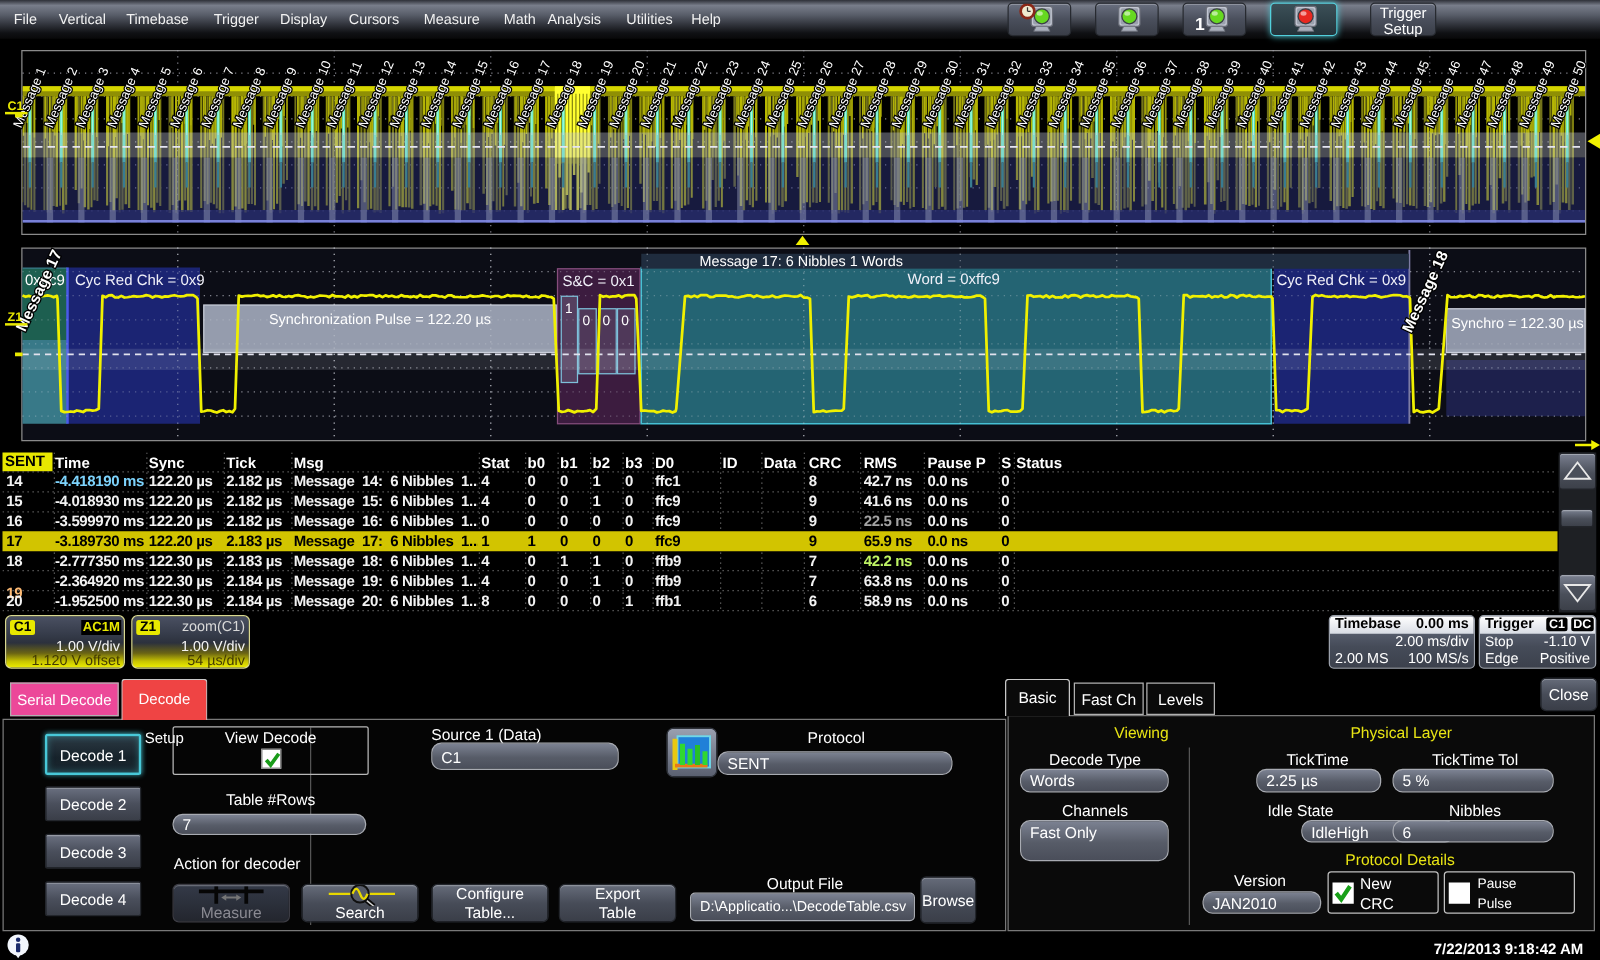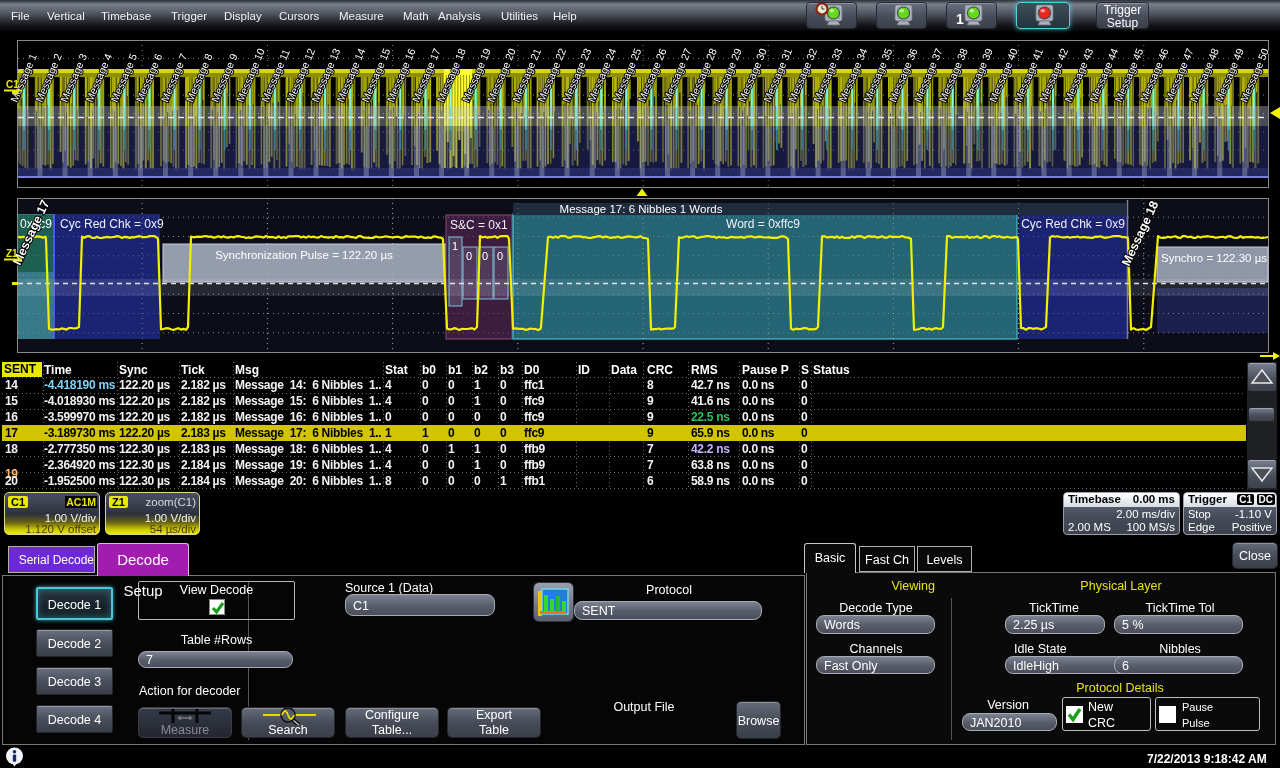--- a/index.html
+++ b/index.html
@@ -1275,21 +1275,21 @@
     <div class="td" style="left:119px;top:410px;color:#f2f2f2;">122.20 µs</div>
     <div class="td" style="left:181px;top:410px;color:#f2f2f2;">2.182 µs</div>
     <div class="td" style="left:235px;top:410px;color:#f2f2f2;width:147px;overflow:hidden;white-space:nowrap;">Message&nbsp; 16:&nbsp; 6 Nibbles&nbsp; 1...</div>
     <div class="td" style="left:385px;top:410px;color:#f2f2f2;">0</div>
     <div class="td" style="left:422px;top:410px;color:#f2f2f2;">0</div>
     <div class="td" style="left:448px;top:410px;color:#f2f2f2;">0</div>
     <div class="td" style="left:474px;top:410px;color:#f2f2f2;">0</div>
     <div class="td" style="left:500px;top:410px;color:#f2f2f2;">0</div>
     <div class="td" style="left:524px;top:410px;color:#f2f2f2;">ffc9</div>
     <div class="td" style="left:647px;top:410px;color:#f2f2f2;">9</div>
-    <div class="td" style="left:691px;top:410px;color:#22c55e;">22.5 ns</div>
+    <div class="td" style="left:691px;top:410px;color:#a3a3a3;">22.5 ns</div>
     <div class="td" style="left:742px;top:410px;color:#f2f2f2;">0.0 ns</div>
     <div class="td" style="left:801px;top:410px;color:#f2f2f2;">0</div>
     <div class="td" style="left:5px;top:426px;color:#000;">17</div>
     <div class="td" style="left:44px;top:426px;color:#000;">-3.189730 ms</div>
     <div class="td" style="left:119px;top:426px;color:#000;">122.20 µs</div>
     <div class="td" style="left:181px;top:426px;color:#000;">2.183 µs</div>
     <div class="td" style="left:235px;top:426px;color:#000;width:147px;overflow:hidden;white-space:nowrap;">Message&nbsp; 17:&nbsp; 6 Nibbles&nbsp; 1...</div>
     <div class="td" style="left:385px;top:426px;color:#000;">1</div>
     <div class="td" style="left:422px;top:426px;color:#000;">1</div>
     <div class="td" style="left:448px;top:426px;color:#000;">0</div>
@@ -1305,21 +1305,21 @@
     <div class="td" style="left:119px;top:442px;color:#f2f2f2;">122.30 µs</div>
     <div class="td" style="left:181px;top:442px;color:#f2f2f2;">2.183 µs</div>
     <div class="td" style="left:235px;top:442px;color:#f2f2f2;width:147px;overflow:hidden;white-space:nowrap;">Message&nbsp; 18:&nbsp; 6 Nibbles&nbsp; 1...</div>
     <div class="td" style="left:385px;top:442px;color:#f2f2f2;">4</div>
     <div class="td" style="left:422px;top:442px;color:#f2f2f2;">0</div>
     <div class="td" style="left:448px;top:442px;color:#f2f2f2;">1</div>
     <div class="td" style="left:474px;top:442px;color:#f2f2f2;">1</div>
     <div class="td" style="left:500px;top:442px;color:#f2f2f2;">0</div>
     <div class="td" style="left:524px;top:442px;color:#f2f2f2;">ffb9</div>
     <div class="td" style="left:647px;top:442px;color:#f2f2f2;">7</div>
-    <div class="td" style="left:691px;top:442px;color:#c4b5fd;">42.2 ns</div>
+    <div class="td" style="left:691px;top:442px;color:#bef264;">42.2 ns</div>
     <div class="td" style="left:742px;top:442px;color:#f2f2f2;">0.0 ns</div>
     <div class="td" style="left:801px;top:442px;color:#f2f2f2;">0</div>
     <div class="td" style="left:5px;top:467px;color:#fdba74;">19</div>
     <div class="td" style="left:44px;top:458px;color:#f2f2f2;">-2.364920 ms</div>
     <div class="td" style="left:119px;top:458px;color:#f2f2f2;">122.30 µs</div>
     <div class="td" style="left:181px;top:458px;color:#f2f2f2;">2.184 µs</div>
     <div class="td" style="left:235px;top:458px;color:#f2f2f2;width:147px;overflow:hidden;white-space:nowrap;">Message&nbsp; 19:&nbsp; 6 Nibbles&nbsp; 1...</div>
     <div class="td" style="left:385px;top:458px;color:#f2f2f2;">4</div>
     <div class="td" style="left:422px;top:458px;color:#f2f2f2;">0</div>
     <div class="td" style="left:448px;top:458px;color:#f2f2f2;">0</div>
@@ -1383,22 +1383,22 @@
         <span style="position:absolute;left:4px">Trigger</span>
 <span style="position:absolute;right:22px;background:#000;color:#fff;font-size:10px;font-weight:bold;padding:0 2px;border-radius:2px;top:1px">C1</span>
 <span style="position:absolute;right:1px;background:#000;color:#fff;font-size:10px;font-weight:bold;padding:0 2px;border-radius:2px;top:1px">DC</span>
       </div>
 <div style="position:absolute;left:4px;top:15px;font-size:11px">Stop</div>
 <div style="position:absolute;right:4px;top:15px;font-size:11.5px">-1.10 V</div>
 <div style="position:absolute;left:4px;top:28px;font-size:11.5px">Edge</div>
 <div style="position:absolute;right:4px;top:28px;font-size:11.5px">Positive</div>
 </div>
 <div style="position:absolute;left:2px;top:575px;width:803px;height:170px;border:1px solid #787878;background:#050505"></div>
-    <div style="position:absolute;left:8px;top:546px;width:87px;height:27px;border:1px solid #b0b0b0;background:#6d28d9;color:#fff;font-size:12px;text-align:right;line-height:27px">Serial Decode</div>
-    <div style="position:absolute;left:97px;top:543px;width:92px;height:33px;border:1px solid #c8c8c8;border-bottom:none;border-radius:3px 3px 0 0;background:#a21caf;color:#fff;font-size:15px;text-align:center;line-height:31px;z-index:3">Decode Setup</div>
+    <div style="position:absolute;left:8px;top:546px;width:87px;height:27px;border:1px solid #b0b0b0;background:#ec4899;color:#fff;font-size:12px;text-align:center;line-height:27px">Serial Decode</div>
+    <div style="position:absolute;left:97px;top:543px;width:69px;height:33px;border:1px solid #c8c8c8;border-bottom:none;border-radius:3px 3px 0 0;background:#ef4444;color:#fff;font-size:12px;text-align:center;line-height:31px;z-index:3">Decode Setup</div>
     <div class="decbtn active" style="left:36px;top:587px;height:33px;line-height:33px">Decode 1</div>
     <div class="decbtn" style="left:36px;top:629px">Decode 2</div>
     <div class="decbtn" style="left:36px;top:667px">Decode 3</div>
     <div class="decbtn" style="left:36px;top:705px">Decode 4</div>
     <div style="position:absolute;left:248px;top:582px;width:1px;height:158px;background:#555"></div>
     <div style="position:absolute;left:138px;top:581px;width:157px;height:39px;border:1px solid #b8b8b8;border-radius:2px"></div>
     <div class="lbl" style="left:138px;top:583px;width:157px;text-align:center">View Decode</div>
     <div style="position:absolute;left:209px;top:599px;width:16px;height:16px;background:#fff;border:1px solid #888">
 <svg width="16" height="16" viewBox="0 0 16 16">
         <path d="M3 8 L6.5 12 L13 3" fill="none" stroke="#1a9c1a" stroke-width="3"></path>
@@ -1437,39 +1437,40 @@
 <rect x="4" y="8" width="4" height="25" fill="#e8c810"></rect>
         <rect x="6" y="28" width="26" height="3" fill="#e87818"></rect>
 <rect x="10" y="12" width="4" height="17" fill="#30d830"></rect>
         <rect x="16" y="16" width="4" height="13" fill="#30d830"></rect>
         <rect x="22" y="13" width="4" height="16" fill="#28c028"></rect>
         <rect x="28" y="18" width="4" height="11" fill="#30d830"></rect>
       </svg></div>
     <div class="lbl" style="left:574px;top:583px;width:190px;text-align:center">Protocol</div>
     <div class="drop" style="left:574px;top:601px;width:188px;height:19px;line-height:19px">SENT</div>
     <div class="lbl" style="left:563px;top:700px;width:162px;text-align:center">Output File</div>
+    <div class="drop" style="left:552px;top:714px;width:180px;height:23px;line-height:23px;font-size:11.5px;border-radius:4px">D:\Applicatio...\DecodeTable.csv</div>
     <div class="actbtn" style="left:736px;top:701px;width:45px;height:38px;line-height:38px;padding-top:0;font-size:12.5px">Browse</div>
     <div style="position:absolute;left:806px;top:572px;width:470px;height:173px;border:1px solid #787878;background:#0a0a0a"></div>
     <div style="position:absolute;left:804px;top:543px;width:52px;height:30px;border:1px solid #c8c8c8;border-bottom:none;border-radius:3px 3px 0 0;background:#0a0a0a;color:#fff;font-size:12.5px;text-align:center;line-height:29px;z-index:3">Basic</div>
     <div style="position:absolute;left:859px;top:546px;width:56px;height:26px;border:1px solid #b0b0b0;background:#0a0a0a;color:#fff;font-size:12.5px;text-align:center;line-height:26px">Fast Ch</div>
     <div style="position:absolute;left:917px;top:546px;width:55px;height:26px;border:1px solid #b0b0b0;background:#0a0a0a;color:#fff;font-size:12.5px;text-align:center;line-height:26px">Levels</div>
     <div class="actbtn" style="left:1232px;top:542px;width:46px;height:27px;line-height:27px;padding-top:0;font-size:12.5px">Close</div>
     <div class="ylbl" style="left:815px;top:579px;width:120px;text-align:right">Viewing</div>
     <div class="ylbl" style="left:1041px;top:579px;width:160px;text-align:center">Physical Layer</div>
     <div style="position:absolute;left:951px;top:598px;width:1px;height:142px;background:#555"></div>
     <div class="lbl" style="left:816px;top:601px;width:120px;text-align:center">Decode Type</div>
     <div class="drop" style="left:816px;top:615px;width:119px;height:19px;line-height:19px">Words</div>
     <div class="lbl" style="left:1004px;top:601px;width:100px;text-align:center">TickTime</div>
     <div class="drop" style="left:1005px;top:615px;width:100px;height:19px;line-height:19px">2.25 µs</div>
     <div class="lbl" style="left:1115px;top:601px;width:130px;text-align:center">TickTime Tol</div>
     <div class="drop" style="left:1114px;top:615px;width:129px;height:19px;line-height:19px">5 %</div>
     <div class="lbl" style="left:816px;top:642px;width:120px;text-align:center">Channels</div>
-    <div class="drop" style="left:816px;top:656px;width:119px;height:18px;line-height:18px">Fast Only</div>
+    <div class="drop" style="left:816px;top:656px;width:119px;height:33px;line-height:18px">Fast Only</div>
     <div class="lbl" style="left:1014px;top:642px;width:100px;">Idle State</div>
-    <div class="drop" style="left:1005px;top:656px;width:123px;height:18px;line-height:18px">IdleHigh</div>
+    <div class="drop" style="left:1041px;top:656px;width:123px;height:18px;line-height:18px">IdleHigh</div>
     <div class="lbl" style="left:1115px;top:642px;width:130px;text-align:center">Nibbles</div>
     <div class="drop" style="left:1114px;top:656px;width:129px;height:18px;line-height:18px">6</div>
     <div class="ylbl" style="left:1040px;top:681px;width:160px;text-align:center">Protocol Details</div>
     <div class="lbl" style="left:958px;top:698px;width:100px;text-align:center">Version</div>
     <div class="drop" style="left:962px;top:713px;width:95px;height:18px;line-height:18px">JAN2010</div>
     <div style="position:absolute;left:1062px;top:697px;width:89px;height:34px;border:1px solid #c0c0c0;border-radius:3px">
 <div style="position:absolute;left:3px;top:8px;width:17px;height:17px;background:#fff"><svg width="17" height="17" viewBox="0 0 17 17">
           <path d="M3 8.5 L7 13.5 L14 3" fill="none" stroke="#18a018" stroke-width="3.4"></path>
         </svg></div>
 <div style="position:absolute;left:25px;top:1px;color:#fff;font-size:12.5px;line-height:16px">New<br>CRC</div>

